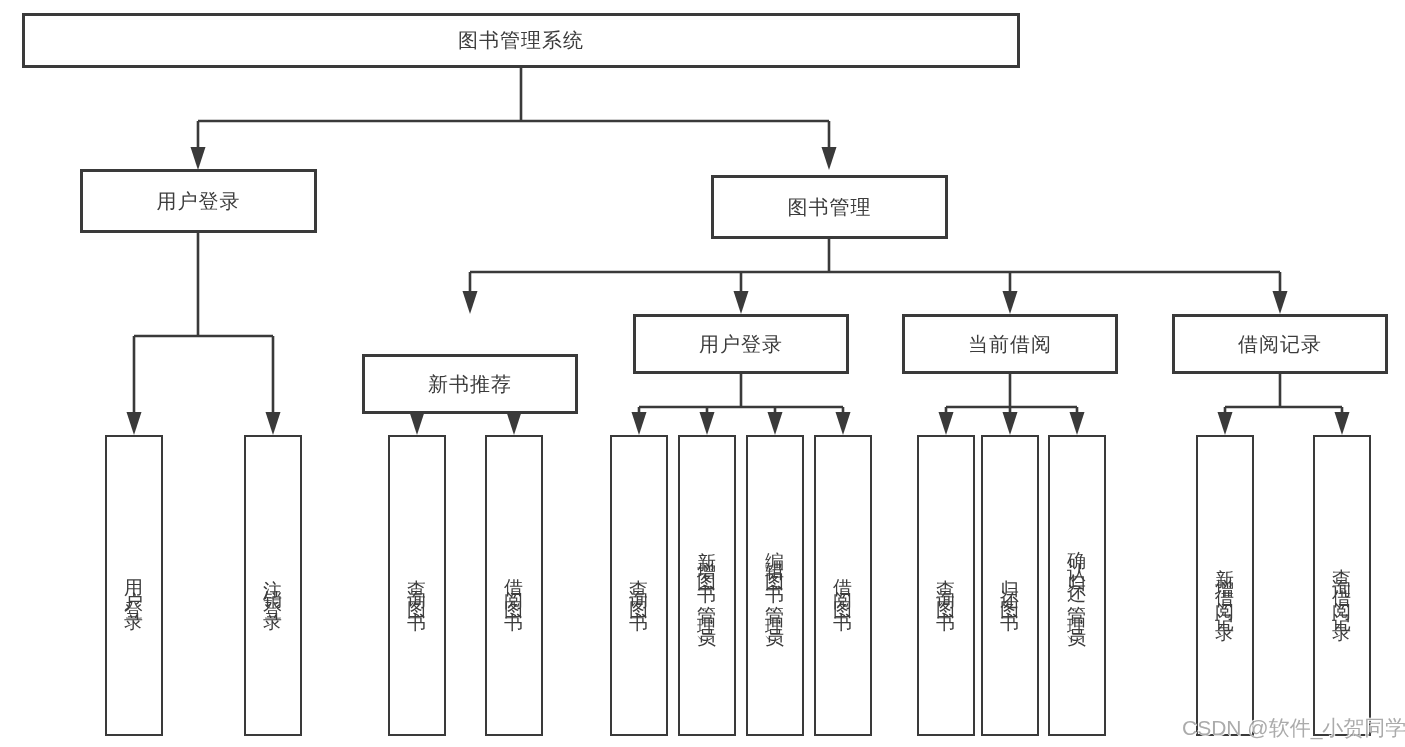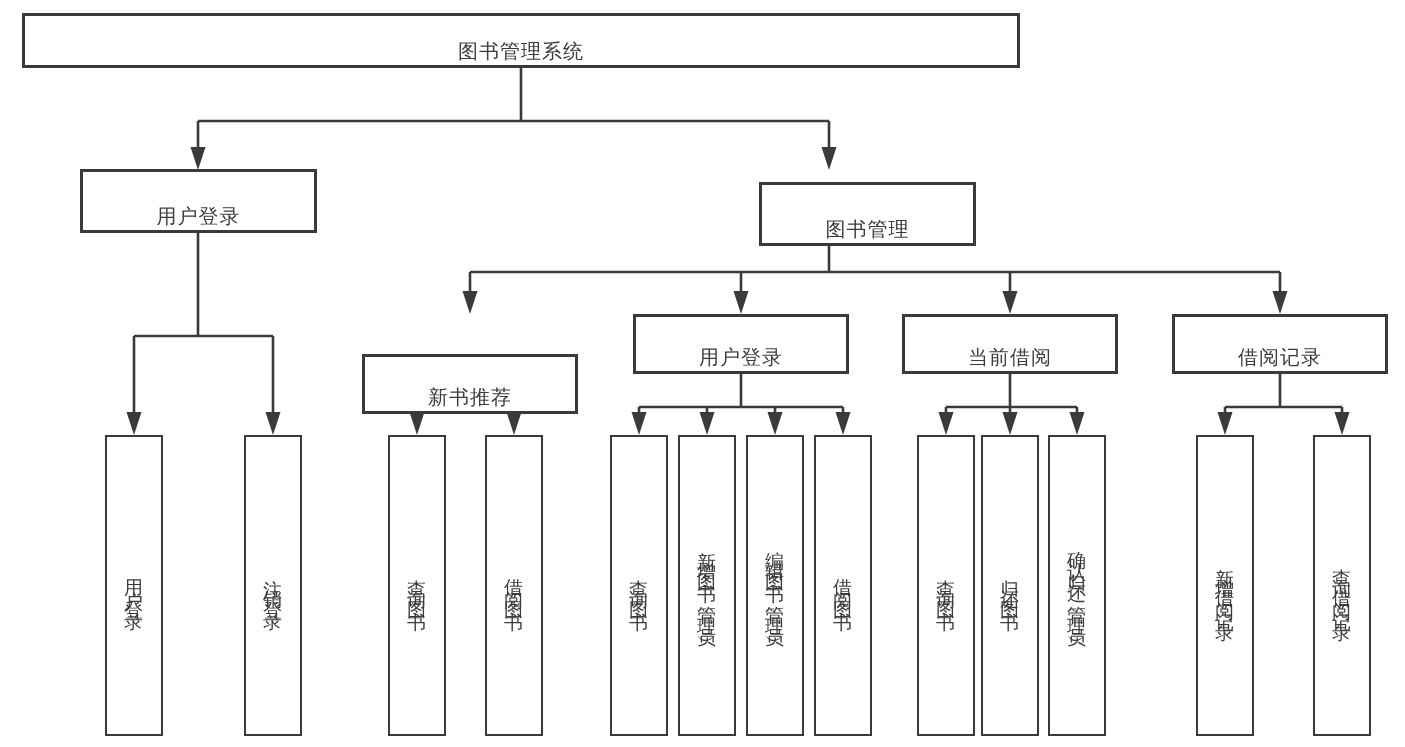--- a/index.html
+++ b/index.html
@@ -25,21 +25,21 @@
   .node {
     position: absolute;
     box-sizing: border-box;
     background: #ffffff;
     border: 3px solid #3a3a3a;
     display: flex;
     align-items: center;
     justify-content: center;
     color: #3c3c3c;
   }
-  .node.h { font-size: 20px; letter-spacing: 1px; align-items: flex-end; }
+  .node.h { font-size: 20px; letter-spacing: 1px; }
   .node.root { font-size: 20px; }
   .node.v {
     border-width: 2.5px;
   }
   .node.v span {
     writing-mode: vertical-rl;
     text-orientation: mixed;
     font-size: 19px;
     letter-spacing: 11px;
     line-height: 1;
@@ -98,21 +98,21 @@
     <polygon points="1342,435 1334.5,412 1349.5,412"></polygon>
   </svg>
 
   <div class="node h root" style="left:22px; top:13px; width:998px; height:55px;">
     <span>图书管理系统</span>
   </div>
 
   <div class="node h" style="left:80px; top:169px; width:237px; height:64px;">
     <span>用户登录</span>
   </div>
-  <div class="node h" style="left:711px; top:182px; width:217px; height:64px;margin-left:48px;">
+  <div class="node h" style="left:711px; top:175px; width:237px; height:64px;">
     <span>图书管理</span>
   </div>
 
   <div class="node h" style="left:362px; top:314px; width:216px; height:60px;margin-top:40px;">
     <span>新书推荐</span>
   </div>
   <div class="node h" style="left:633px; top:314px; width:216px; height:60px;">
     <span>用户登录</span>
   </div>
   <div class="node h" style="left:902px; top:314px; width:216px; height:60px;">
@@ -159,14 +159,15 @@
     <span>确认归还（管理员）</span>
   </div>
 
   <div class="node v" style="left:1196px; top:435px; width:58px; height:301px;">
     <span>新增借阅记录</span>
   </div>
   <div class="node v" style="left:1313px; top:435px; width:58px; height:301px;">
     <span>查询借阅记录</span>
   </div>
 
+  <div class="watermark">CSDN @软件_小贺同学</div>
 
 </div>
 
 </body></html>

